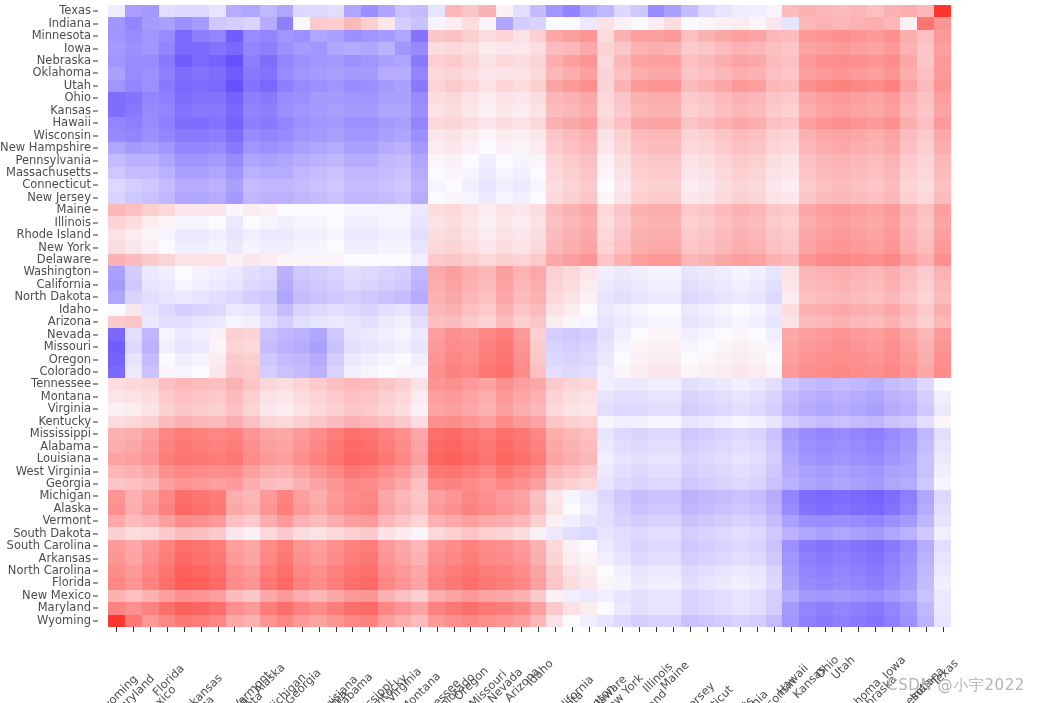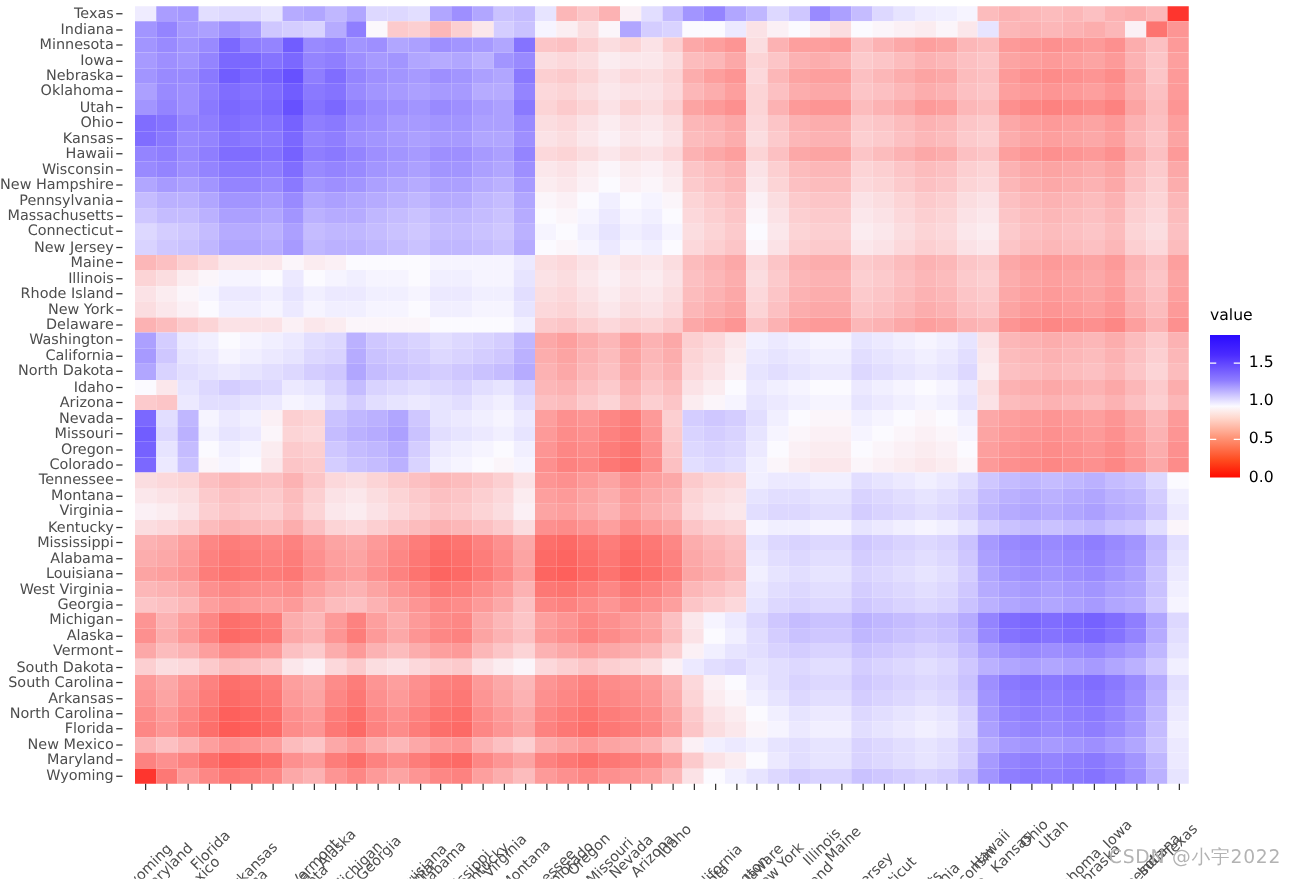--- a/index.html
+++ b/index.html
@@ -2955,29 +2955,15 @@
       <div class="x-tick-mark" style="left: 817.71px;"></div>
       <div class="x-tick-label" style="left: 817.71px;">
         <span>Indiana</span>
       </div>
       <div class="x-tick-mark" style="left: 834.57px;"></div>
       <div class="x-tick-label" style="left: 834.57px;">
         <span>Texas</span>
       </div>
     </div>
 
-  <div id="legend">
-    <div id="legend-title">value</div>
-    <div id="legend-bar"></div>
-    <div id="legend-ticks">
-        <div class="legend-tick left" style="top: 43.5676px;"></div>
-        <div class="legend-tick right" style="top: 43.5676px;"></div>
-        <div class="legend-label" style="top: 43.5676px;">1.5</div>
-        <div class="legend-label" style="top: 74.3784px;">1.0</div>
-        <div class="legend-tick left" style="top: 105.189px;"></div>
-        <div class="legend-tick right" style="top: 105.189px;"></div>
-        <div class="legend-label" style="top: 105.189px;">0.5</div>
-        <div class="legend-label" style="top: 136px;">0.0</div>
-      </div>
-  </div>
 
   <div id="watermark">CSDN @小宇2022</div>
 </div>
 
 </body></html>

